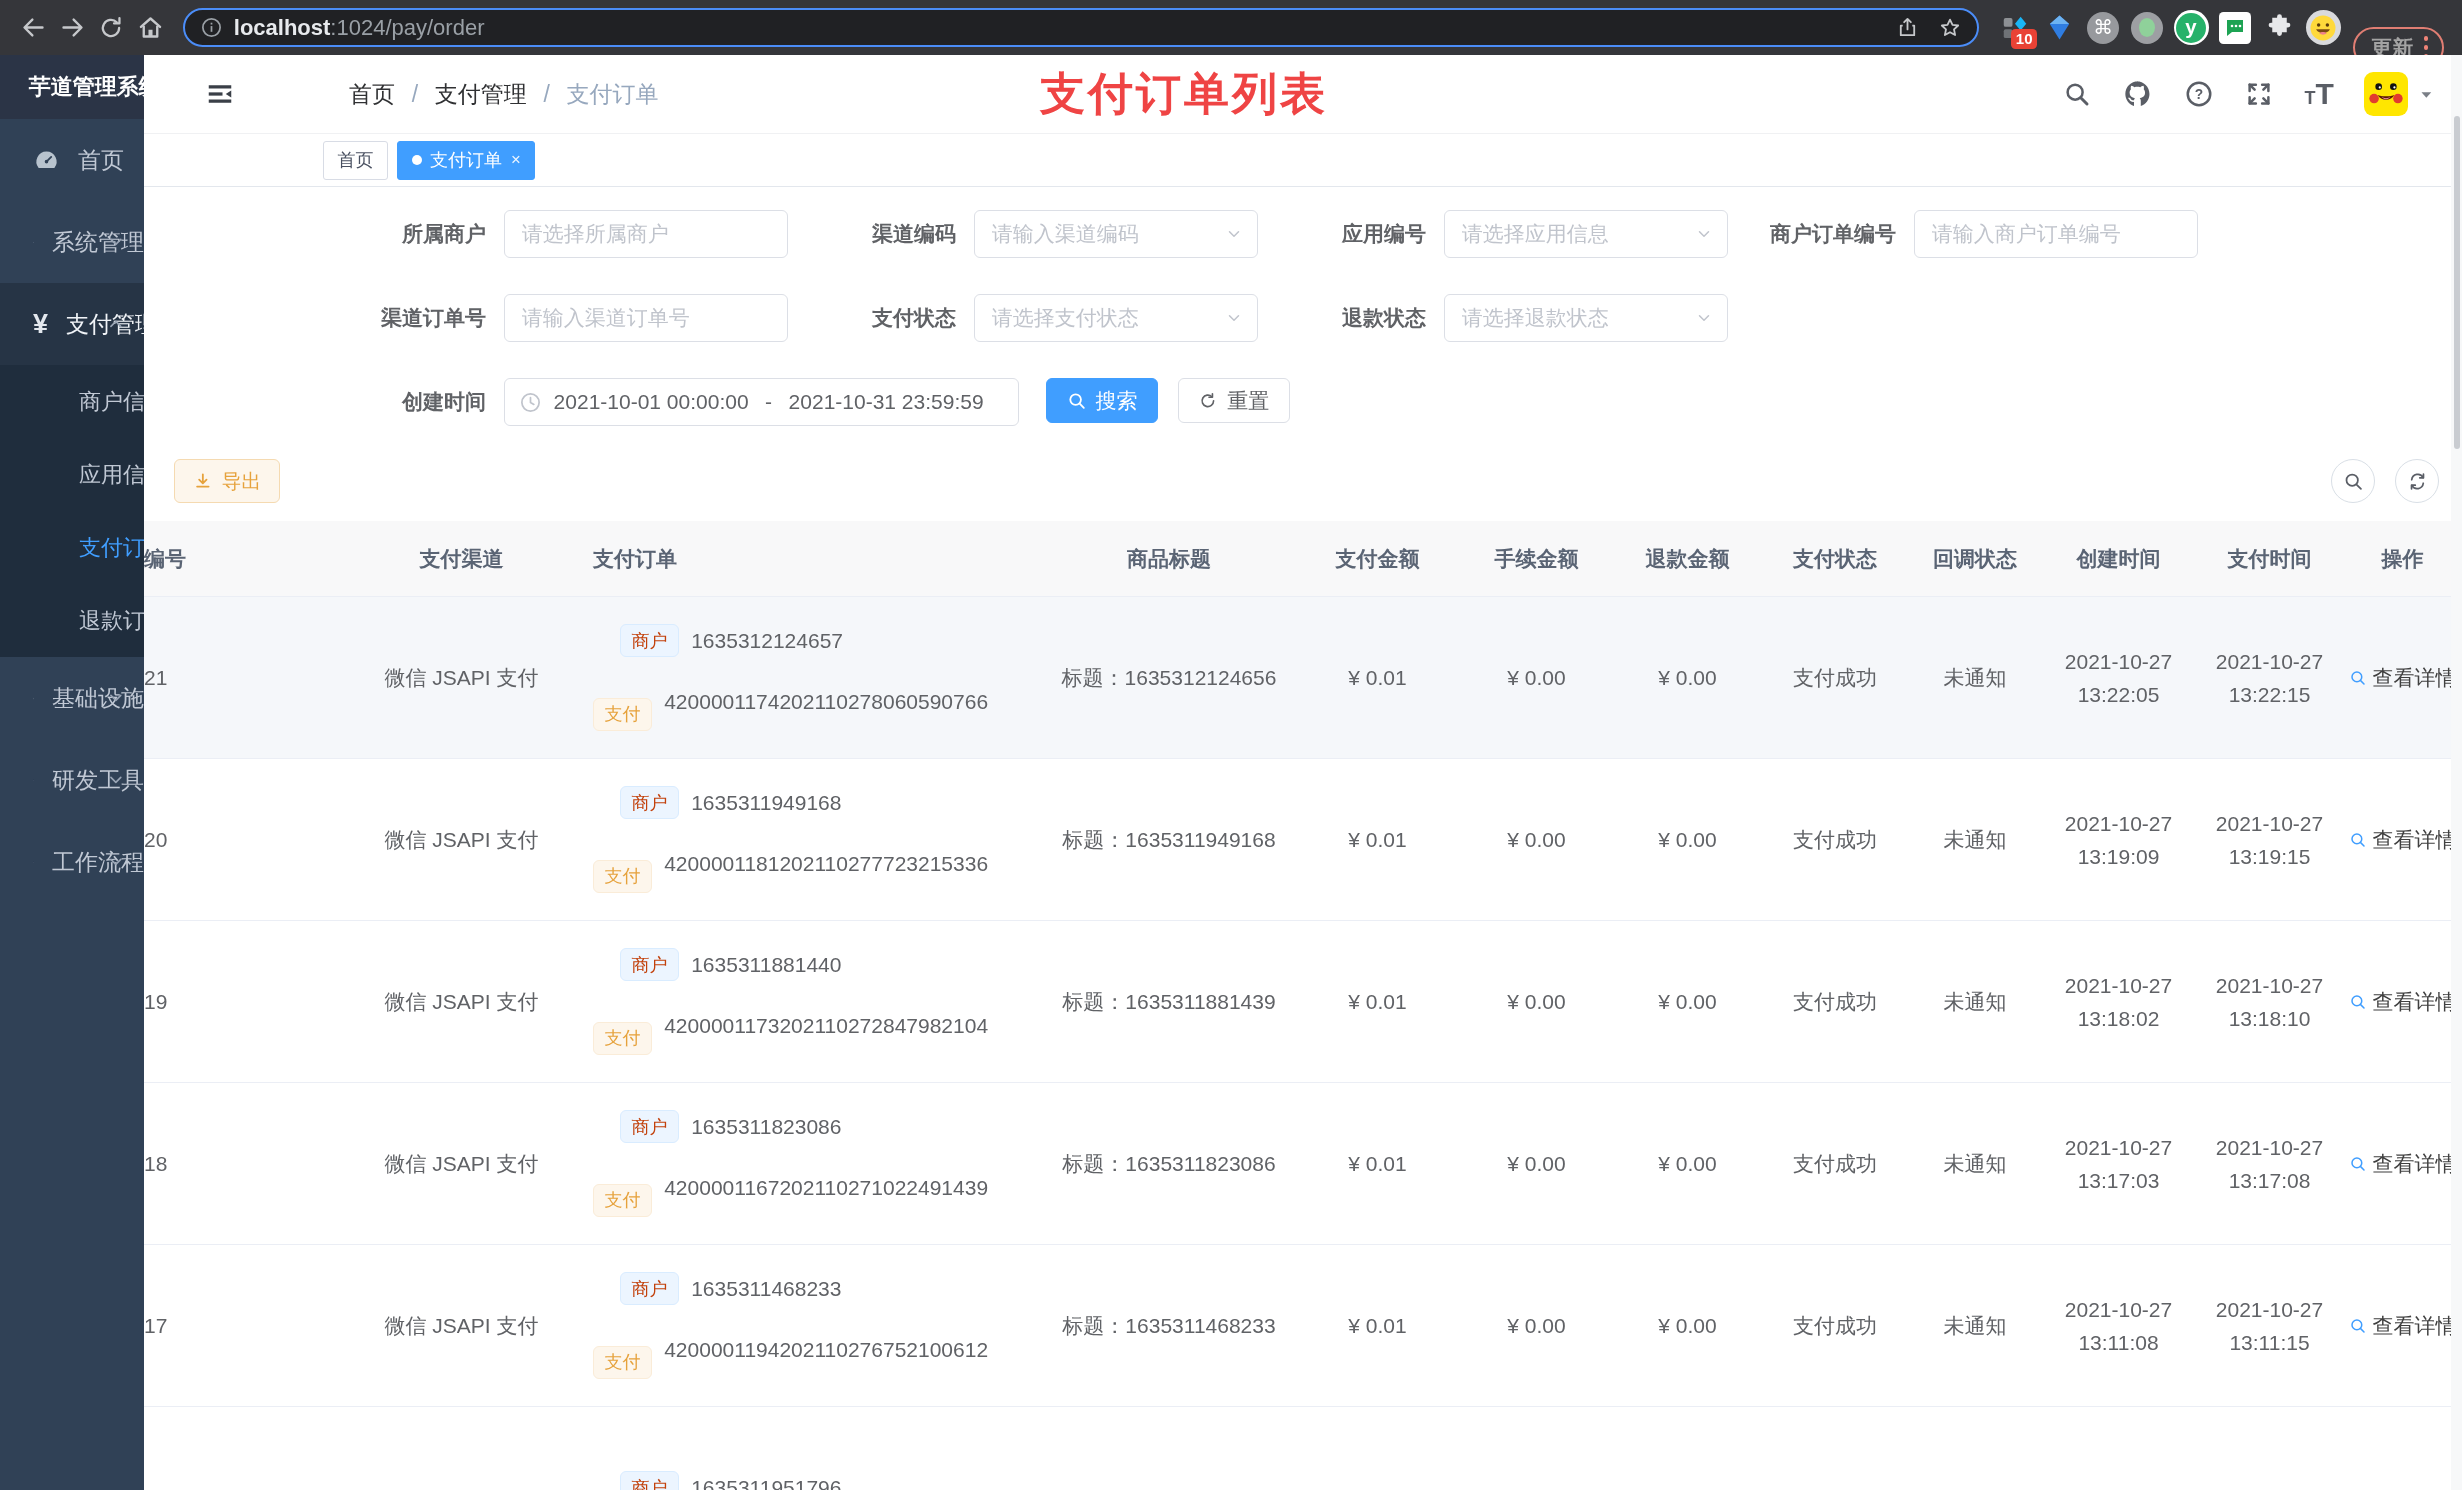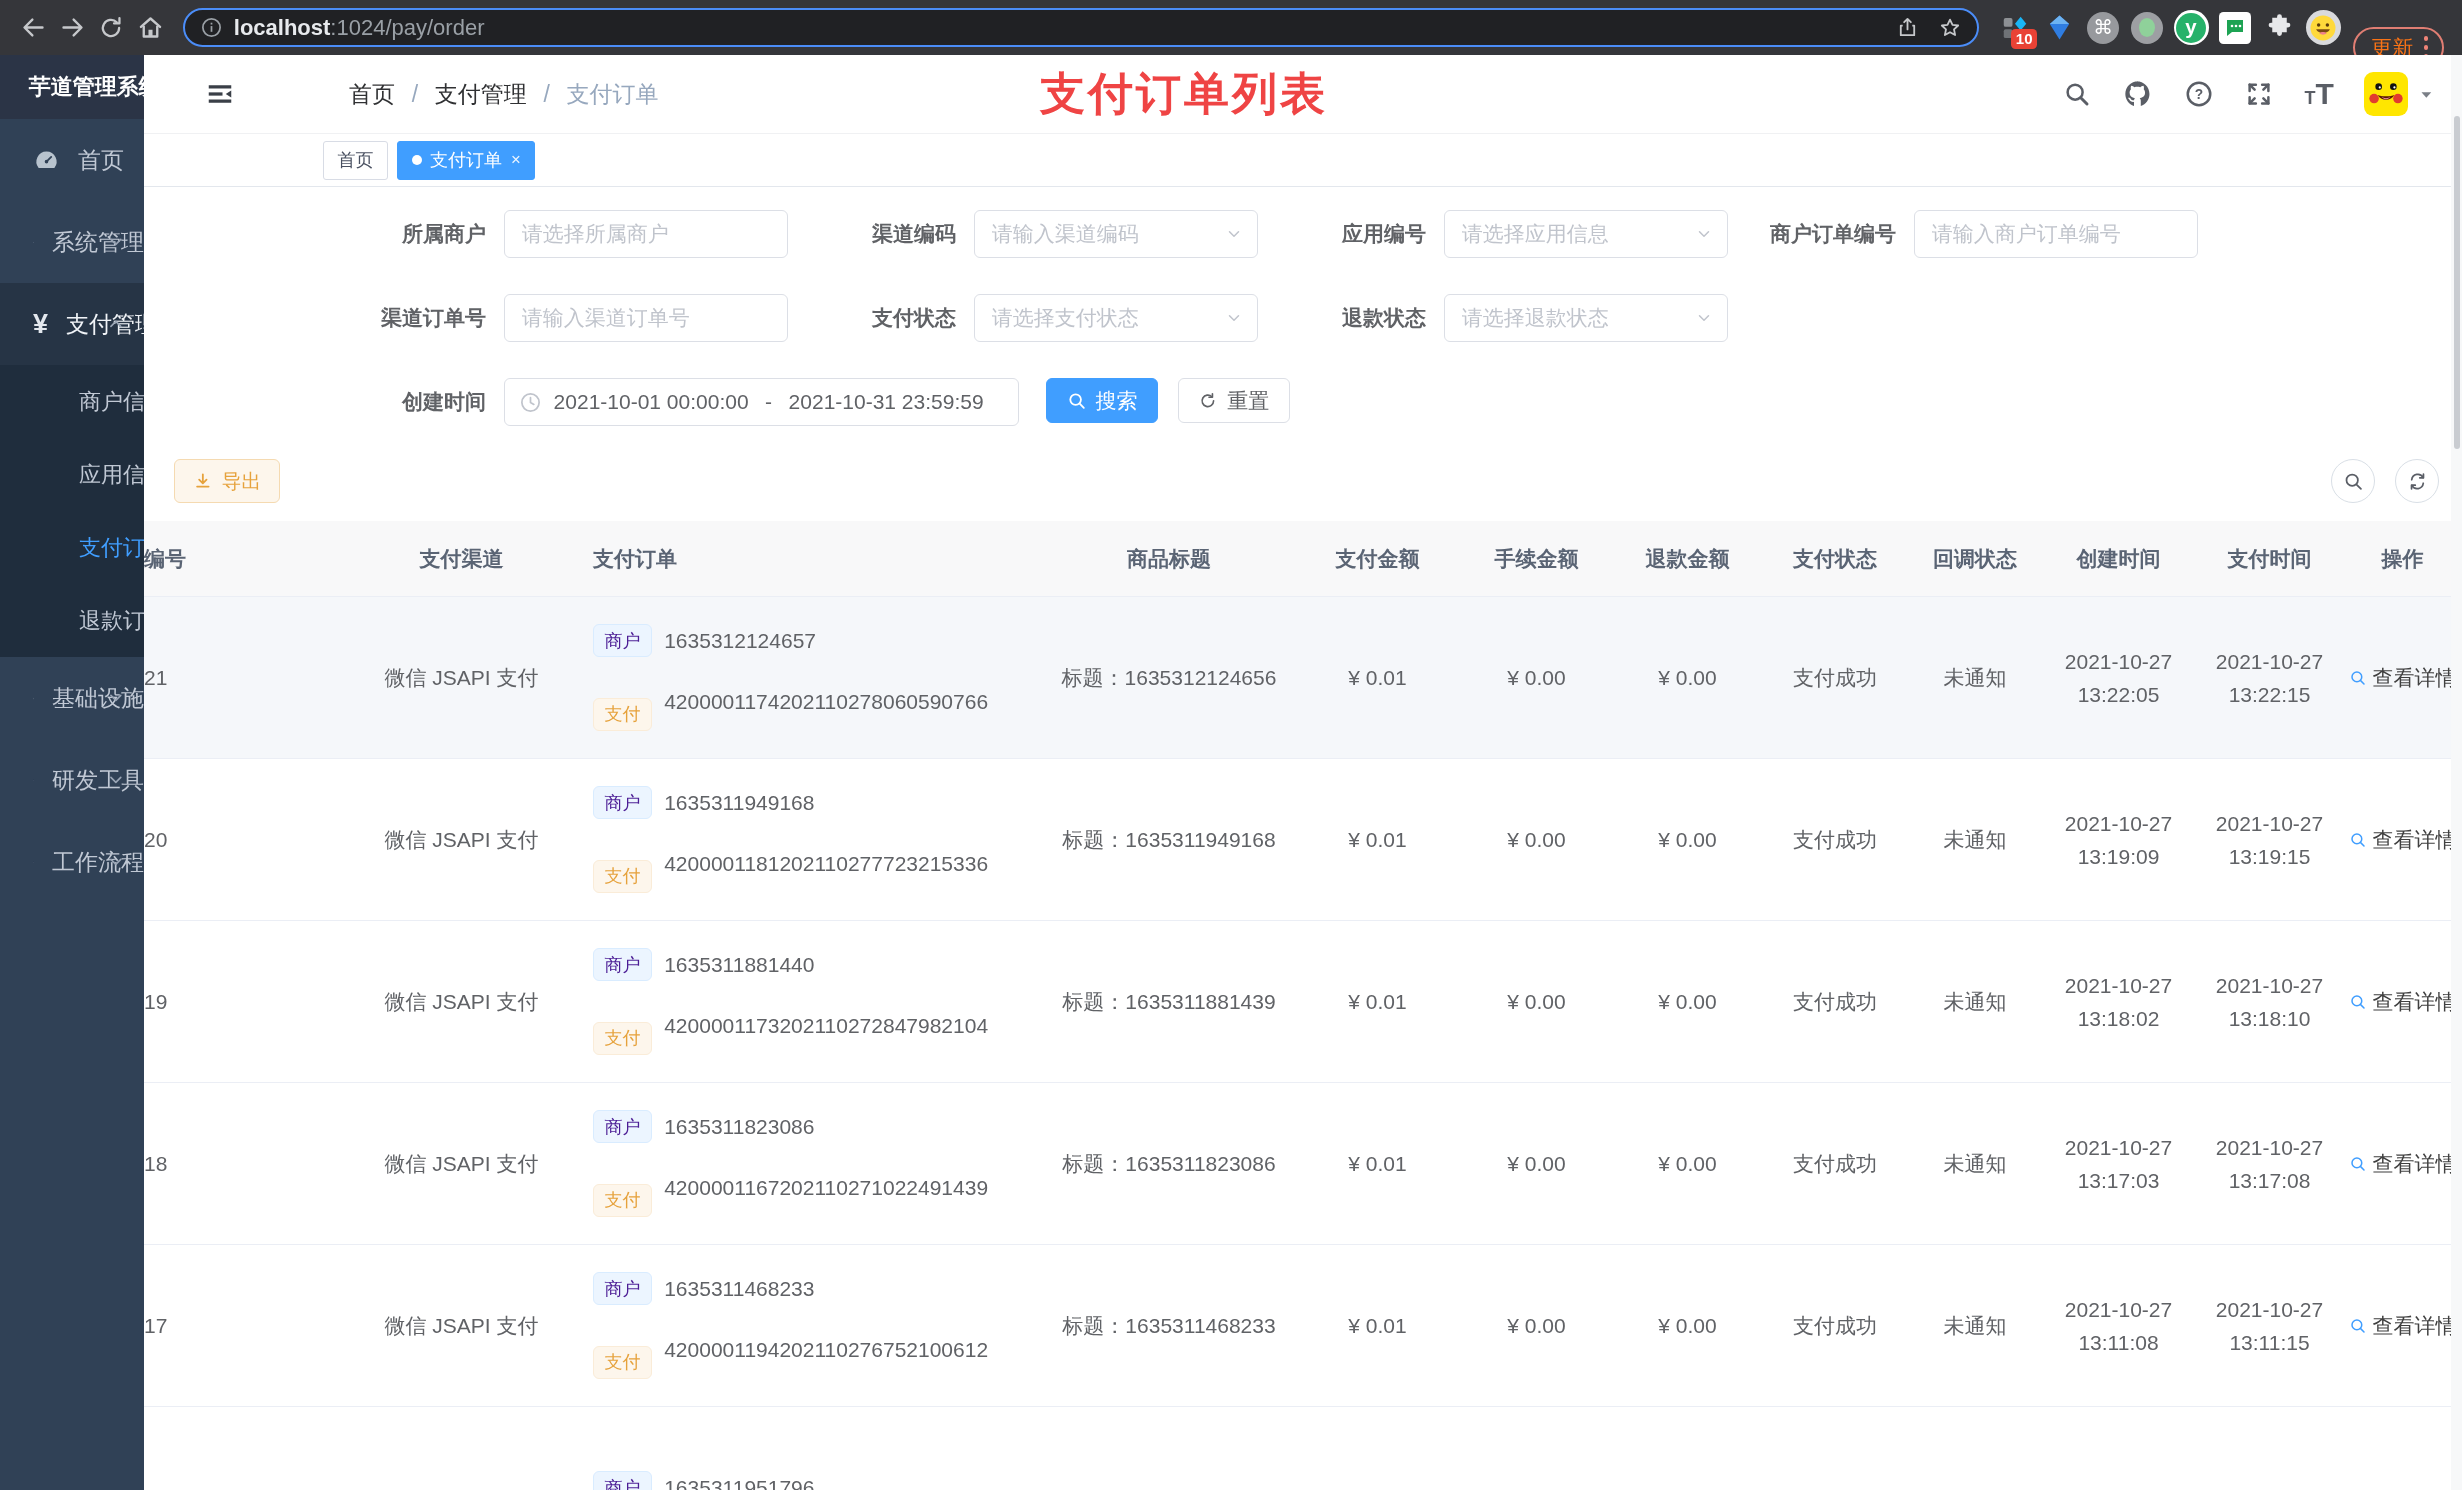--- a/index.html
+++ b/index.html
@@ -10,21 +10,21 @@
   
   .chrome { height:55px; background:#35363a; display:flex; align-items:center; padding:0 18px 0 13.6px; }
   .chrome .navbtn { width:39px; height:39px; display:flex; align-items:center; justify-content:center; border-radius:50%; flex:0 0 auto; }
   .chrome svg { display:block; }
   .urlbar { flex:1; height:39px; margin:0 13.6px; background:#202124; border:2.3px solid #4b8df8; border-radius:23px; display:flex; align-items:center; padding:0 15px; min-width:0; }
   .urlbar .host { color:#e8eaed; font-size:22px; font-weight:700; }
   .urlbar .rest { color:#9aa0a6; font-size:22px; }
   .urlbar .spacer { flex:1; }
   .ext { width:35px; height:39px; display:flex; align-items:center; justify-content:center; margin:0 4.5px; position:relative; flex:0 0 auto; }
   .badge { position:absolute; right:-4.5px; bottom:-1.5px; background:#e94235; color:#fff; font-size:15px; font-weight:700; border-radius:4.5px; padding:0.8px 4.5px; line-height:18px; }
-  .update-pill { display:flex; align-items:center; gap:10.6px; border:2.3px solid #e07e73; border-radius:23px; color:#f97316; font-size:21px; font-weight:400; padding:4.5px 13.6px 4.5px 16.7px; margin-left:7.6px; flex:0 0 auto;margin-top:40px; }
+  .update-pill { display:flex; align-items:center; gap:10.6px; border:2.3px solid #e07e73; border-radius:23px; color:#a3a3a3; font-size:21px; font-weight:700; padding:4.5px 13.6px 4.5px 16.7px; margin-left:7.6px; flex:0 0 auto;margin-top:40px; }
   .vdots { display:flex; flex-direction:column; gap:4.5px; }
   .vdots i { width:4.5px; height:4.5px; border-radius:50%; background:#ef8377; }
   .circle-ic { border-radius:50%; display:flex; align-items:center; justify-content:center; }
 
   
   .app { position:absolute; top:55px; left:0; right:0; bottom:0; display:flex; }
 
   
   .sidebar { width:144px; background:#304156; flex:0 0 auto; display:flex; flex-direction:column; overflow:hidden; }
   .logo { height:64px; background:#2b3446; display:flex; align-items:center; padding-left:16.7px; gap:12px; }
@@ -83,21 +83,21 @@
   .trow { display:grid; grid-template-columns:204px 227px 469px 250px 167px 151px 151px 144px 136px 151px 151px 115px; align-items:center; }
   .thead { background:#f8f8f9; height:76px; color:#5a6474; font-weight:700; font-size:21px; border-bottom:1.5px solid #ebeef5; }
   .tbody-row { height:162px; border-bottom:1.5px solid #ebeef5; color:#606266; font-size:21px; background:#fff; }
   .tbody-row.hovered { background:#f5f7fa; }
   .c-right { padding-right:21px; }
   .c-center { text-align:center; }
   .c-left { text-align:left; padding-left:18px; }
   .order-cell { display:flex; flex-direction:column; justify-content:center; gap:16.7px; padding-left:18px; }
   .order-line { display:flex; align-items:center; gap:12px; }
   .chip { height:33px; display:inline-flex; align-items:center; padding:0 10.6px; border-radius:6px; font-size:18px; flex:0 0 auto; }
-  .chip-blue { background:#ecf5ff; border:1.5px solid #d9ecff; color:#4c1d95; }
+  .chip-blue { background:#ecf5ff; border:1.5px solid #d9ecff; color:#c2410c;margin-left:27px; }
   .chip-orange { background:#fdf6ec; border:1.5px solid #faecd8; color:#e6a23c;margin-top:24px; }
   .two-line { text-align:center; line-height:33px; }
   .action-link { color:#404040; display:inline-flex; align-items:center; gap:6px; justify-content:center; width:100%; font-size:21px; }
 
   
   .scrollbar-track { position:absolute; right:0; top:55px; bottom:0; width:10.6px; background:#f7f8f9; }
   .scrollbar-thumb { position:absolute; right:2.3px; top:61px; width:6px; height:333px; border-radius:3px; background:#c9ccd1; }
 </style>
 </head>
 <body>

